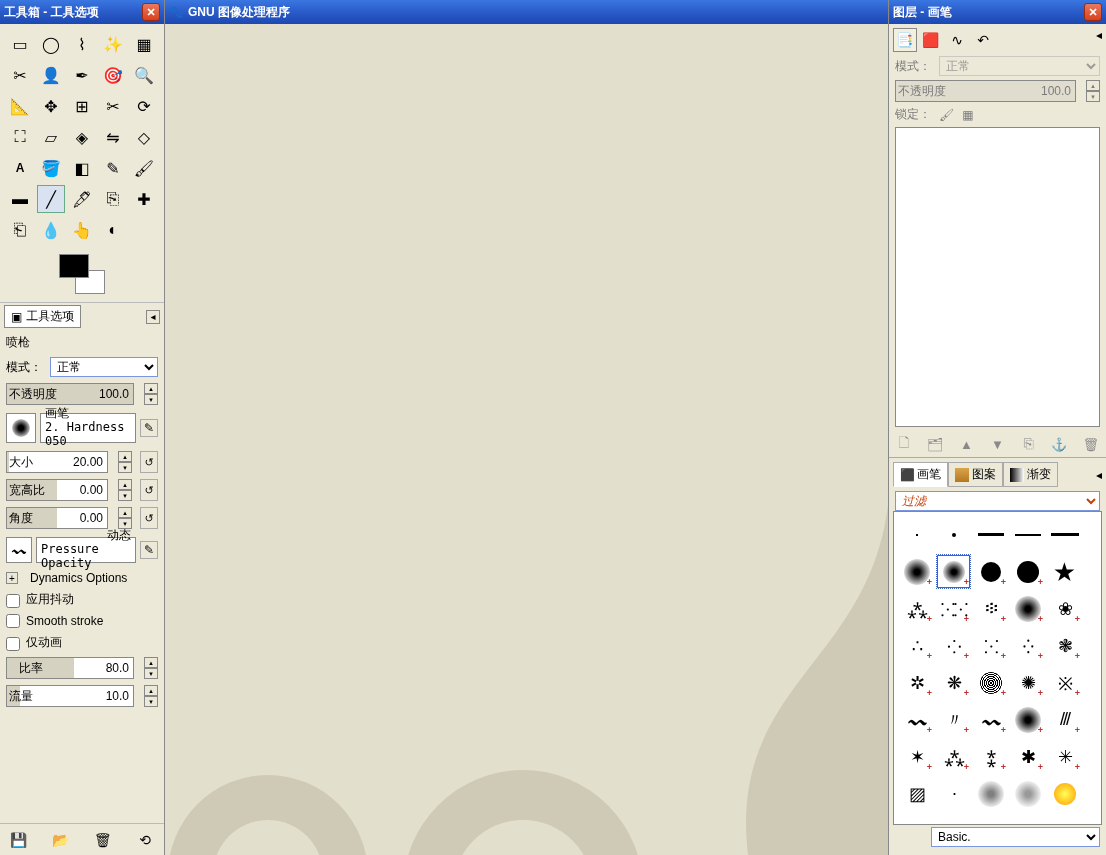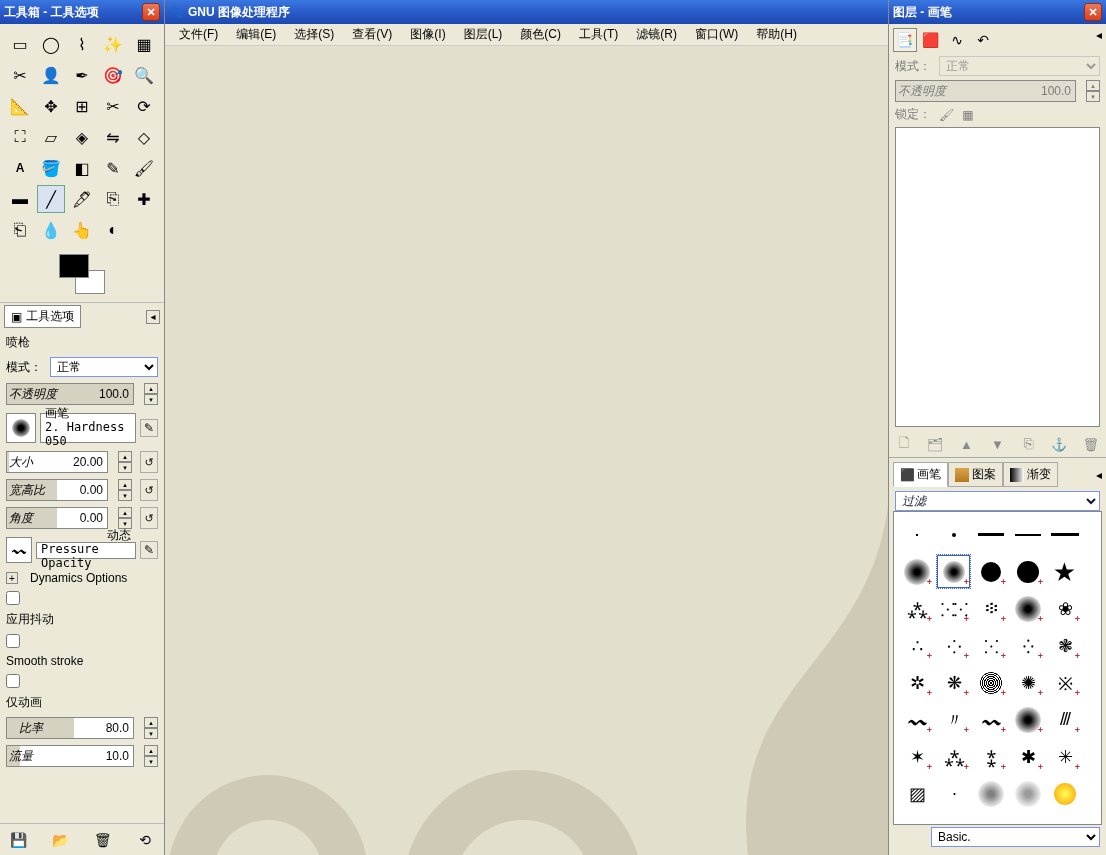--- a/index.html
+++ b/index.html
@@ -56,21 +56,21 @@
 .row label{ white-space:nowrap;}
 select {
   flex:1; height:20px; background:#fff; border:1px solid #7a96df;
   font-size:12px; padding:0 2px;
 }
 .slider-field {
   height:22px; background:#fff; border:1px solid #888; display:flex; align-items:center;
   position:relative; padding:0 2px;
 }
 .slider-field .bar { position:absolute; left:0; top:0; bottom:0; background:#d6d2c2;}
-.slider-field .lab { position:relative; z-index:1; flex:1;font-style:italic; }
+.slider-field .lab { position:relative; z-index:1; flex:1; }
 .slider-field .val { position:relative; z-index:1; width:42px; text-align:right; padding-right:2px;}
 .spin-btns { display:flex; flex-direction:column; width:14px; height:22px; margin-left:2px;}
 .spin-btns div{ flex:1; background:#ece9d8; border:1px solid #888; font-size:7px; display:flex; align-items:center; justify-content:center;}
 .reset-btn{
   width:18px; height:22px; background:#ece9d8; border:1px solid #aaa;
   display:flex; align-items:center; justify-content:center; font-size:11px;
 }
 
 .brush-row{
   display:flex; align-items:center; gap:4px; height:34px;
@@ -84,21 +84,21 @@
   flex:1; height:30px; background:#fff; border:1px solid #888; padding:1px 4px;
   display:flex; flex-direction:column; justify-content:center; line-height:1.15;
 }
 .brush-name .l1{ font-weight: normal;}
 .brush-name .l2{ font-family: monospace;}
 .edit-ic{
   width:18px; height:18px; background:#ece9d8; border:1px solid #aaa;
   display:flex; align-items:center; justify-content:center;
 }
 
-.check-row{ display:flex; align-items:flex-start; gap:6px;flex-direction:column;}
+.check-row{ display:flex; align-items:flex-end; gap:6px;}
 .check-row input{ width:14px; height:14px;}
 
 .bottom-icons{
   height:32px; border-top:1px solid #bbb; display:flex; align-items:center;
   padding:0 10px; gap:24px; background:#ece9d8;
 }
 .bottom-icons span{ width:18px; height:18px; display:flex; align-items:center; justify-content:center; font-size:14px;}
 
 
 #main { flex:1; height:855px; display:flex; flex-direction:column; background:#ece9d8; border-right:1px solid #888;}
@@ -311,21 +311,21 @@
             <div>▴</div>
             <div>▾</div>
           </div>
         <div class="reset-btn">↺</div>
       </div>
 
       <div class="brush-row" style="height:30px;">
         <div class="brush-preview" style="width:26px;height:26px;">
           <span style="font-size:14px;">〰</span>
         </div>
-        <div class="brush-name" style="height:17px;align-items:flex-end;">
+        <div class="brush-name" style="height:26px;align-items:flex-end;">
           <span class="l1">动态</span>
           <span class="l2">Pressure Opacity</span>
         </div>
         <div class="edit-ic">✎</div>
       </div>
 
       <div class="row">
         <span class="plusminus">+</span>
         <span>Dynamics Options</span>
       </div>
@@ -375,33 +375,20 @@
     </div>
   </div>
 </div>
 
 <div id="main">
   <div class="titlebar">
     <div class="t-left">
       <span>🐾</span>
       <span>GNU 图像处理程序</span>
     </div>
-  </div>
-  <div class="menubar">
-    <span>文件(F)</span>
-    <span>编辑(E)</span>
-    <span>选择(S)</span>
-    <span>查看(V)</span>
-    <span>图像(I)</span>
-    <span>图层(L)</span>
-    <span>颜色(C)</span>
-    <span>工具(T)</span>
-    <span>滤镜(R)</span>
-    <span>窗口(W)</span>
-    <span>帮助(H)</span>
   </div>
   <div class="canvas-area">
     <div class="wilber">
       <svg viewBox="0 0 720 390">
         <g fill="#cfcab6">
           <path d="M720 40 C 700 200, 560 220, 580 390 L 720 390 Z"></path>
           <circle cx="100" cy="410" r="100"></circle>
           <circle cx="100" cy="410" r="55" fill="#e3dfcd"></circle>
           <circle cx="355" cy="425" r="120"></circle>
           <circle cx="355" cy="425" r="70" fill="#e3dfcd"></circle>
@@ -475,21 +462,21 @@
         <span>图案</span>
       </div>
       <div class="brush-tab">
         <span class="icon-mini" style="background:linear-gradient(90deg,#000,#fff);"></span>
         <span>渐变</span>
       </div>
       <div class="menu-arrow" style="margin-left:auto;">◂</div>
     </div>
 
     <div class="filter-row">
-      <select style="width:100%; font-style:italic; color:#0f172a;">
+      <select style="width:100%; font-style:italic; color:#c2410c;">
         <option>过滤</option>
       </select>
     </div>
 
 
     <div class="brush-grid-wrap">
       <div class="brush-grid">
         <div class="brush-cell">
             <div class="pixel-dot"></div>
           </div>

